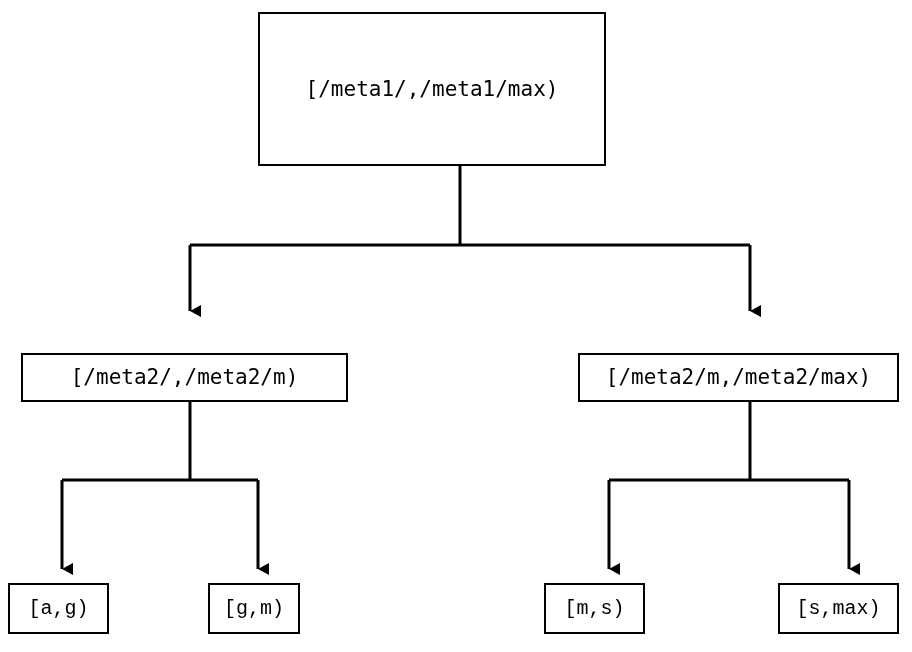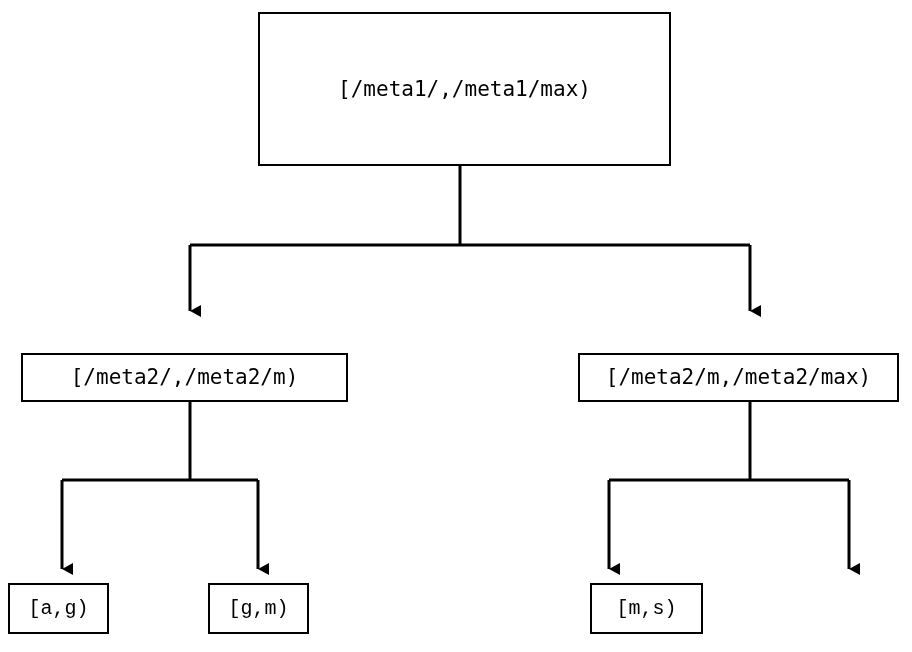--- a/index.html
+++ b/index.html
@@ -36,41 +36,41 @@
     white-space: pre;
     letter-spacing: 0px;
   }
   .node-label {
     display: block;
     line-height: 1;
   }
   .node-root {
     left: 258px;
     top: 12px;
-    width: 413px;
+    width: 348px;
     height: 154px;
     font-size: 21px;
   }
   .node-mid {
     top: 325px;
     height: 49px;
     font-size: 21px;
     margin-top: 28px;
   }
   .node-mid-left  { left: 21px;  width: 327px; }
   .node-mid-right { left: 578px; width: 321px; }
   .node-leaf {
     top: 583px;
     height: 51px;
     font-size: 20px;
     font-family: Liberation Mono, monospace;
   }
   .leaf-0 { left: 8px;   width: 101px; }
-  .leaf-1 { left: 208px; width: 101px; }
-  .leaf-2 { left: 590px; width: 113px; text-align: right; }
+  .leaf-1 { left: 208px; width: 92px; }
+  .leaf-2 { left: 544px; width: 101px; text-align: right; }
   .leaf-3 { left: 778px; width: 121px; }
 </style>
 </head>
 <body>
 
 <div id="canvas">
 
   <svg id="edge-layer" width="912" height="652" viewBox="0 0 912 652" xmlns="http://www.w3.org/2000/svg">
     <defs>
       <marker id="arrowhead" markerWidth="12" markerHeight="11" refX="6" refY="11" orient="auto" markerUnits="userSpaceOnUse">
@@ -111,14 +111,17 @@
   </div>
 
   <div class="node node-leaf leaf-1">
     <span class="node-label">[g,m)</span>
   </div>
 
   <div class="node node-leaf leaf-2">
     <span class="node-label">[m,s)</span>
   </div>
 
+  <div class="node node-leaf leaf-3">
+    <span class="node-label">[s,max)</span>
+  </div>
 
 </div>
 
 </body></html>

